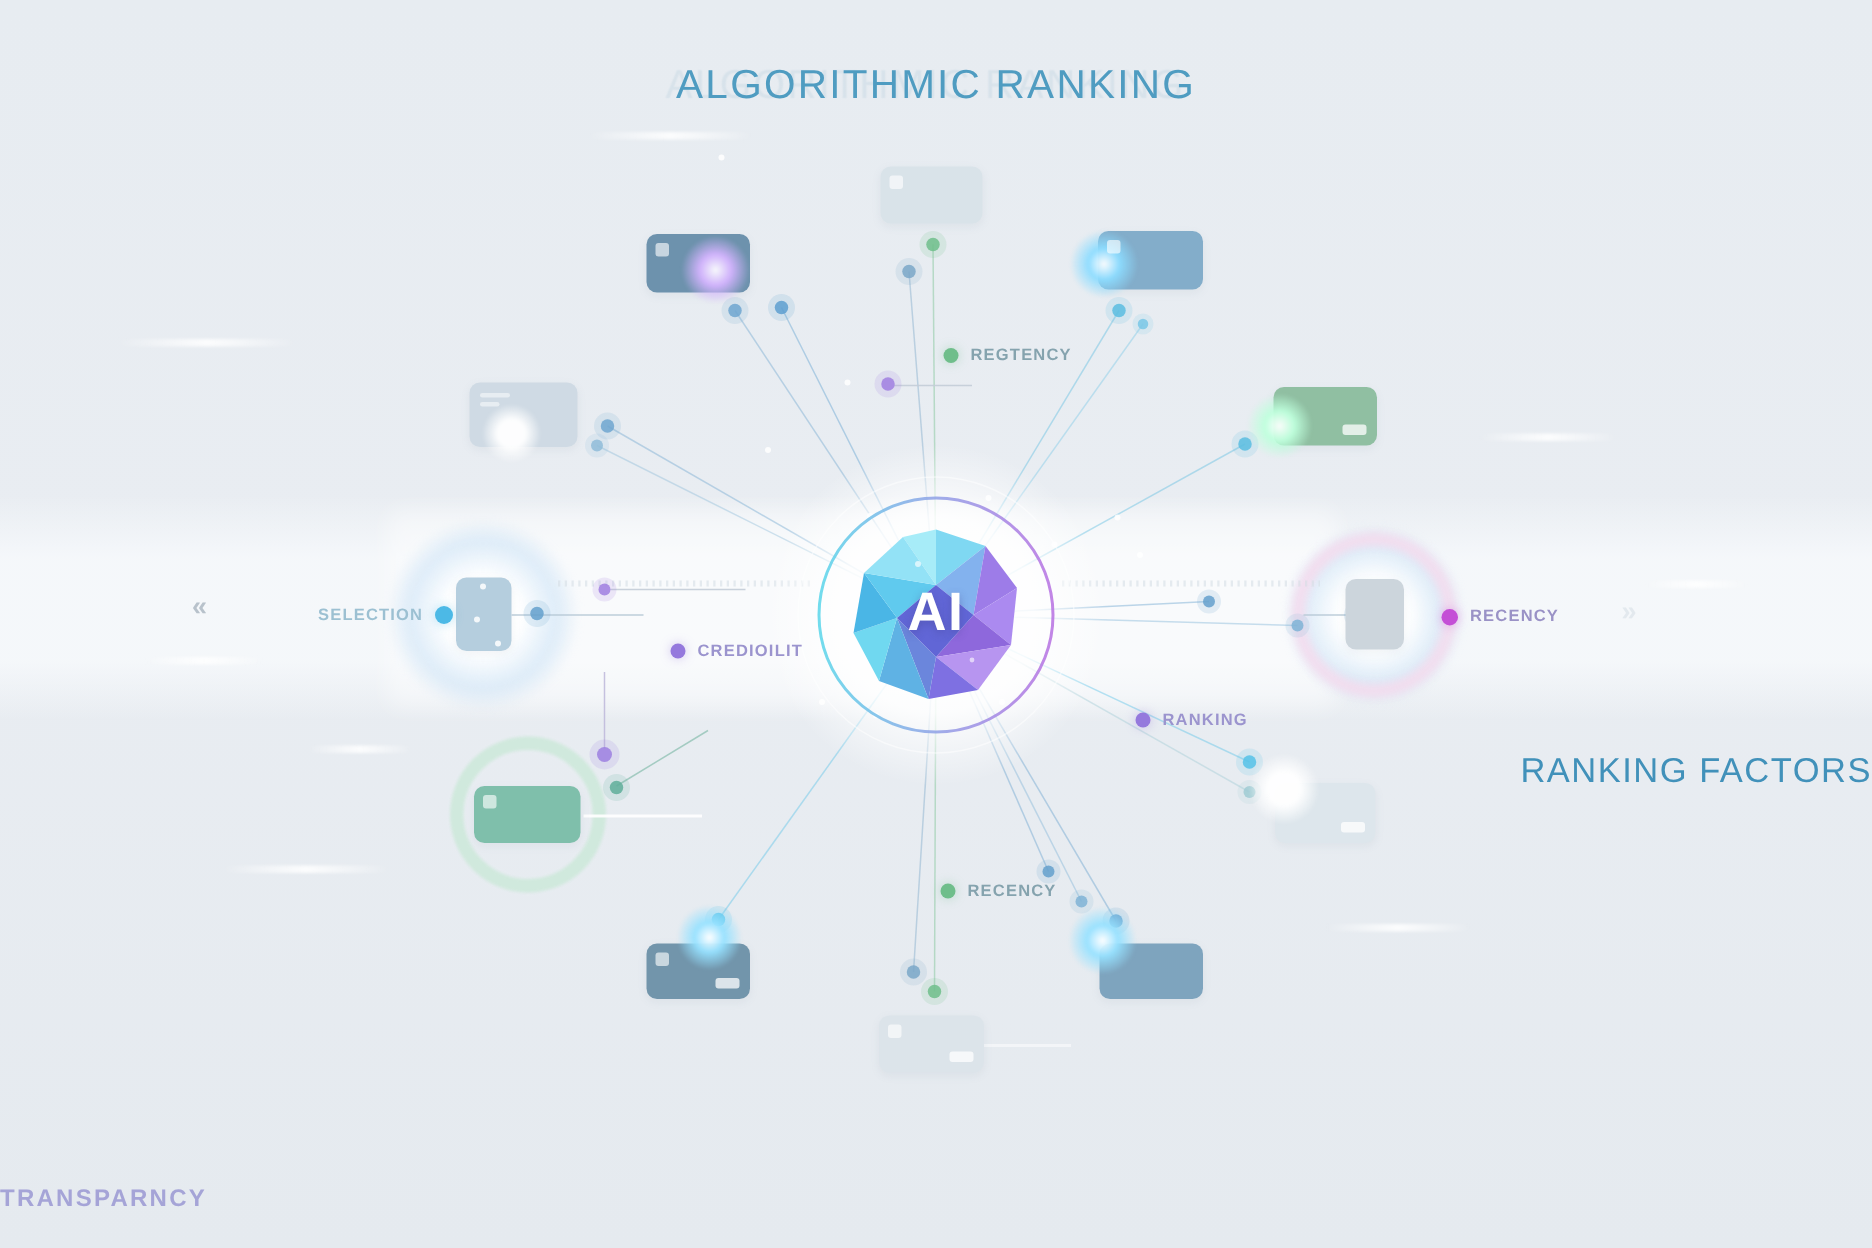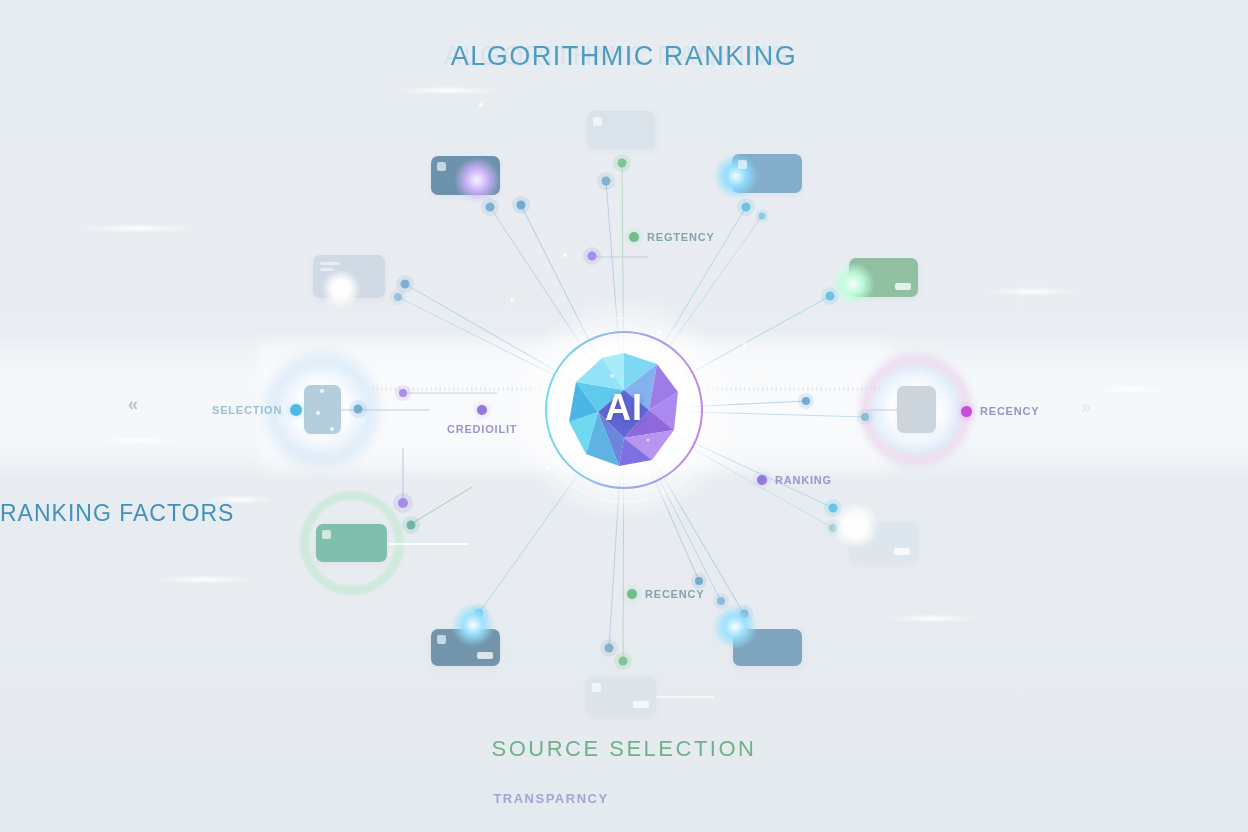--- a/index.html
+++ b/index.html
@@ -23,26 +23,26 @@
   .card-spot{position:absolute;width:4px;height:4px;border-radius:50%;background:rgba(255,255,255,.85);}
   .hub{position:absolute;left:624px;top:410px;z-index:6;}
   .hub-glow{position:absolute;left:-115px;top:-115px;width:230px;height:230px;border-radius:50%;
         background:radial-gradient(circle,rgba(255,255,255,.98) 0%,rgba(255,255,255,.85) 40%,rgba(255,255,255,0) 70%);}
   .hub svg{position:absolute;left:-100px;top:-100px;}
   .hub-label{position:absolute;left:-60px;top:-62px;width:120px;height:120px;display:flex;align-items:center;justify-content:center;
         font-size:36px;font-weight:bold;color:#ffffff;letter-spacing:1px;text-shadow:0 2px 6px rgba(70,70,150,.45);}
   .title{position:absolute;left:0;top:41px;width:1248px;text-align:center;z-index:7;
         font-size:27px;font-weight:400;letter-spacing:1.5px;color:#4f9cc1;
         text-shadow:-7px 0 1px rgba(120,170,200,.14);}
-  .caption{position:absolute;left:0;top:500px;width:1248px;text-align:left;z-index:7;
+  .caption{position:absolute;left:0;top:500px;width:1248px;text-align:right;z-index:7;
         font-size:23px;font-weight:400;letter-spacing:1px;color:#4191ba;}
   .heading{position:absolute;left:0;top:736px;width:1248px;text-align:center;z-index:7;
         font-size:22px;font-weight:400;letter-spacing:2.5px;color:#72b089;}
-  .subheading{position:absolute;left:0;top:791px;width:1102px;text-align:center;z-index:7;
-        font-size:13px;font-weight:600;letter-spacing:1.5px;color:#a5a4d7;}
+  .subheading{position:absolute;left:0;top:791px;width:1102px;text-align:left;z-index:7;
+        font-size:16px;font-weight:600;letter-spacing:1.5px;color:#a5a4d7;}
   .flabel{position:absolute;display:flex;align-items:center;gap:8px;height:14px;z-index:7;
         font-size:11px;font-weight:700;letter-spacing:.8px;white-space:nowrap;}
   .fdot{border-radius:50%;flex:0 0 auto;}
   .chev{position:absolute;z-index:7;font-size:18px;font-weight:700;cursor:pointer;}
   .chev-left{left:128px;top:394px;color:#b8c2cb;}
   .chev-right{left:1081px;top:397px;color:#e3e9ee;}
 </style>
 </head>
 <body>
 
@@ -235,36 +235,35 @@
       <polygon points="52,72 78,48 100,80" fill="#93e2f6"></polygon>
       <polygon points="100,80 125,100 100,128 74,102" fill="#6166d6"></polygon>
       <circle cx="88" cy="66" r="2" fill="#ffffff" opacity="0.65"></circle>
       <circle cx="124" cy="130" r="1.6" fill="#ffffff" opacity="0.6"></circle>
     </svg>
     <div class="hub-label">AI</div>
   </div>
 
   <div class="title">ALGORITHMIC RANKING</div>
   <div class="caption">RANKING FACTORS</div>
-  <div class="heading">SOURCE SELECTION</div>
   <div class="subheading">TRANSPARNCY</div>
 
   <span class="chev chev-left">«</span>
   <span class="chev chev-right">»</span>
 
   <div id="layer-labels">
       <div class="flabel" style="left: 629px; top: 230px; color: rgb(133, 163, 174);">
         <span class="fdot" style="width: 10px; height: 10px; background: rgb(111, 190, 139); box-shadow: rgba(111, 190, 139, 0.4) 0px 0px 7px;"></span>
         <span>REGTENCY</span>
       </div>
       <div class="flabel" style="left: 212px; top: 403px; color: rgb(156, 192, 210);">
         <span>SELECTION</span>
         <span class="fdot" style="width: 12px; height: 12px; background: rgb(76, 185, 230); box-shadow: rgba(76, 185, 230, 0.4) 0px 0px 7px;"></span>
       </div>
-      <div class="flabel" style="left: 447px; top: 405px; color: rgb(155, 148, 206); flex-direction: column;">
+      <div class="flabel" style="left: 447px; top: 427px; color: rgb(155, 148, 206);">
         <span class="fdot" style="width: 10px; height: 10px; background: rgb(149, 121, 221); box-shadow: rgba(149, 121, 221, 0.4) 0px 0px 7px;"></span>
         <span>CREDIOILIT</span>
       </div>
       <div class="flabel" style="left: 961px; top: 404px; color: rgb(154, 146, 198);">
         <span class="fdot" style="width: 11px; height: 11px; background: rgb(196, 79, 214); box-shadow: rgba(196, 79, 214, 0.4) 0px 0px 7px;"></span>
         <span>RECENCY</span>
       </div>
       <div class="flabel" style="left: 757px; top: 473px; color: rgb(155, 148, 206);">
         <span class="fdot" style="width: 10px; height: 10px; background: rgb(149, 121, 221); box-shadow: rgba(149, 121, 221, 0.4) 0px 0px 7px;"></span>
         <span>RANKING</span>

